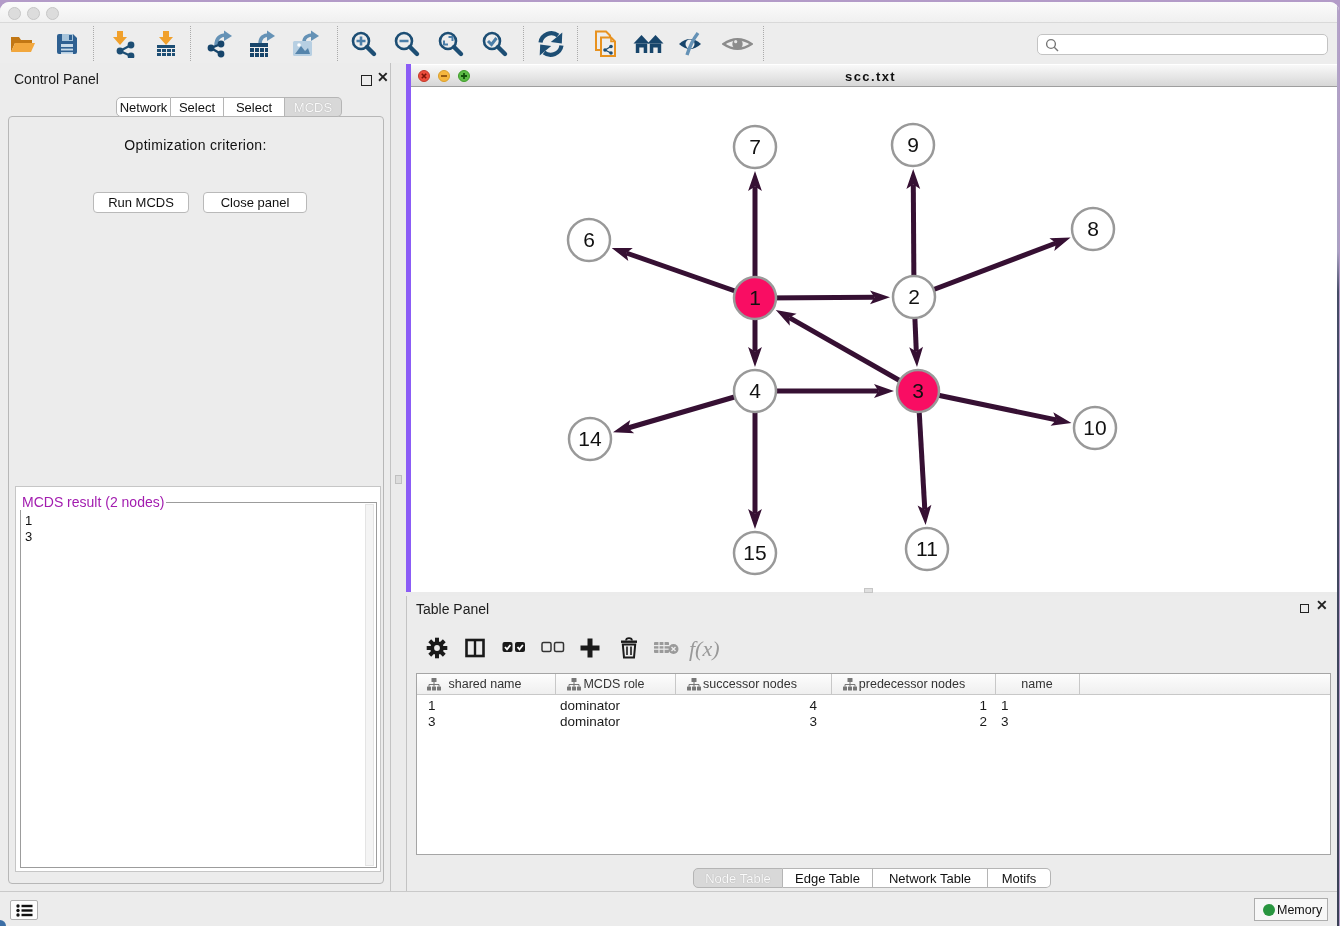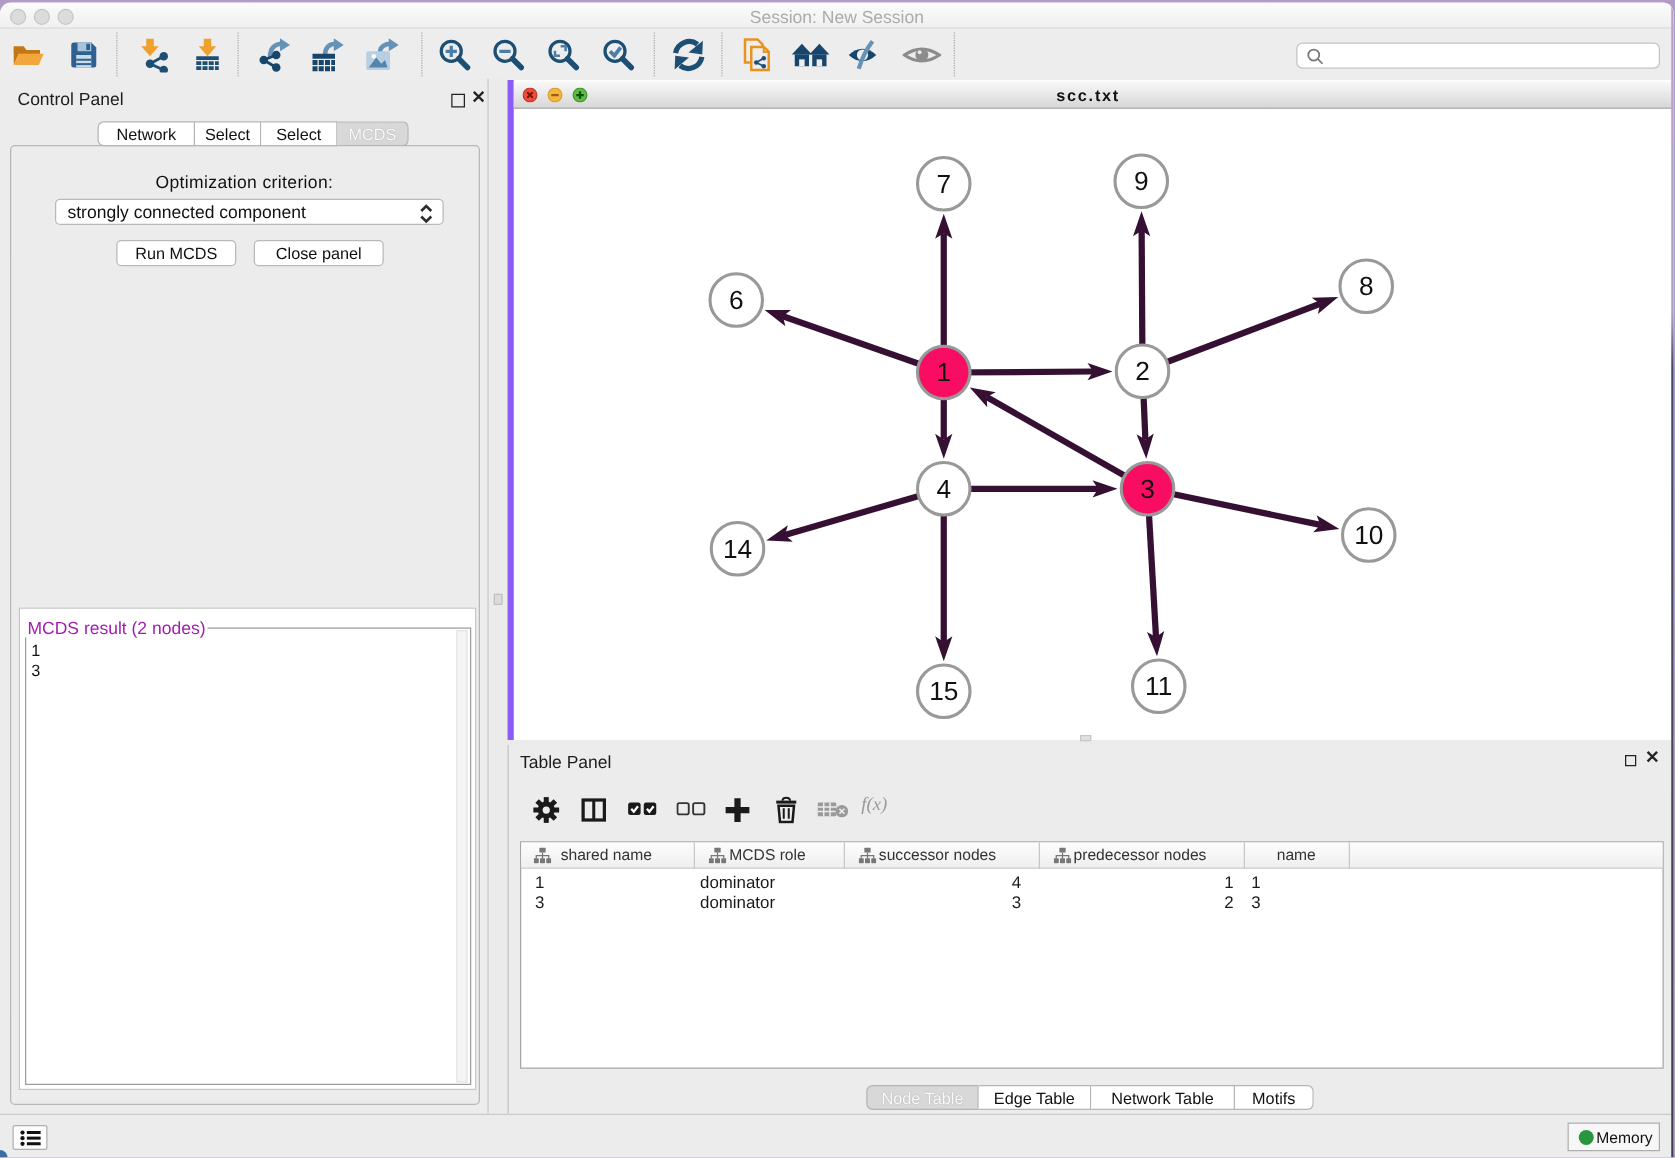--- a/index.html
+++ b/index.html
@@ -37,21 +37,20 @@
 #membtn{position:absolute;left:1254px;top:6px;width:74px;height:23px;background:#f7f7f7;border:1px solid #adadad;font-size:12px;color:#111;}
 #listbtn{position:absolute;left:10px;top:8px;width:28px;height:20px;background:#fdfdfd;border:1px solid #b0b0b0;border-radius:2px;}
 #redge{position:absolute;right:0;top:0;width:2px;height:924px;background:linear-gradient(#b4a3c8 0px,#a9a2c2 250px,#454c66 290px,#3a4156 100%);}
 </style></head>
 <body>
 <div id="win">
  <div id="titlebar">
   <div class="tl" style="left:8px;"></div>
   <div class="tl" style="left:27px;"></div>
   <div class="tl" style="left:46px;"></div>
-  <div id="wintitle">Session: New Session</div>
  </div>
  <div id="toolbar">
   <svg class="ticon" style="left:8px;" width="28" height="28" viewBox="0 0 28 28">
    <path d="M3,7 L11,7 L13,10 L24,10 L24,13 L3,13 Z" fill="#c27714"></path>
    <path d="M3,22 L3,8 L10,8 L12,11 L24,11 L24,13 L7,13 L3,22 Z" fill="#c27714"></path>
    <path d="M7,13 L27,13 L23,22 L3,22 Z" fill="#f2a73d"></path>
   </svg>
   <svg class="ticon" style="left:53px;" width="28" height="28" viewBox="0 0 28 28">
    <path d="M4,6 Q4,4 6,4 L20,4 L24,8 L24,22 Q24,24 22,24 L6,24 Q4,24 4,22 Z" fill="#2e6091"></path>
    <rect x="9" y="4" width="11" height="7" fill="#a7c4da"></rect>
@@ -185,32 +184,26 @@
     <line x1="9.3" y1="9.3" x2="13" y2="13" stroke="#777" stroke-width="1.4"></line>
    </svg>
   </div>
  </div>
  <div id="cpanel">
   <div class="ptitle" style="position:absolute;left:14px;top:8px;">Control Panel</div>
   <div style="position:absolute;left:361px;top:12px;width:11px;height:11px;border:1.6px solid #222;"></div>
   <div style="position:absolute;left:377px;top:6px;font-size:14px;font-weight:bold;color:#222;">✕</div>
   <div id="cpcontent"></div>
   <div class="tabs" style="left:78px;top:34px;">
-   <div class="tab first" style="width:78px;">Network</div>
+   <div class="tab first" style="width:55px;margin-left:38px;">Network</div>
         <div class="tab" style="width:53px;">Select</div>
         <div class="tab" style="width:61px;">Select</div>
         <div class="tab sel last" style="width:57px;">MCDS</div>
   </div>
   <div style="position:absolute;left:0;top:74px;width:391px;text-align:center;font-size:14px;letter-spacing:0.3px;color:#111;">Optimization criterion:</div>
-  <div class="btn" style="left:44px;top:96px;width:311px;text-align:left;padding-left:9px;font-size:14px;">strongly connected component<svg style="position:absolute;right:7px;top:2.5px;" width="12" height="16" viewBox="0 0 12 16">
-          <g stroke="#2c2c2c" stroke-width="2.1" fill="none">
-            <path d="M2,5.8 L6,1.8 L10,5.8"></path>
-            <path d="M2,10.2 L6,14.2 L10,10.2"></path>
-          </g>
-        </svg></div>
   <div class="btn" style="left:93px;top:129px;width:96px;">Run MCDS</div>
   <div class="btn" style="left:203px;top:129px;width:104px;">Close panel</div>
   <div id="mcdsbox">
    <div id="mcdsfs"></div>
    <div id="mcdslbl">MCDS result (2 nodes)</div>
    <div style="position:absolute;left:9px;top:26px;font-size:13px;color:#111;line-height:16px;">1<br>3</div>
    <div style="position:absolute;right:6px;top:17px;width:9px;height:362px;background:#f4f4f4;border:1px solid #e4e4e4;"></div>
   </div>
  </div>
  <div id="vsplit">
@@ -342,21 +335,21 @@
         </g>
    <g stroke="#ececec" stroke-width="1.2">
           <line x1="0" y1="4.6" x2="15" y2="4.6"></line>
           <line x1="0" y1="8.2" x2="15" y2="8.2"></line>
           <line x1="5" y1="1" x2="5" y2="12"></line>
           <line x1="10" y1="1" x2="10" y2="12"></line>
         </g>
    <circle cx="19.5" cy="8" r="5" fill="#9a9a9a"></circle>
    <path d="M17.5,6 l4,4 m0,-4 l-4,4" stroke="#ececec" stroke-width="1.4"></path>
   </svg>
-  <div style="position:absolute;left:282px;top:40px;font-family:'Liberation Serif',serif;font-style:italic;font-size:15px;color:#999;">f(x)</div>
+  <div style="position:absolute;left:282px;top:40px;font-family:'Liberation Serif',serif;font-style:italic;font-size:22px;color:#999;">f(x)</div>
   <div id="tblbox">
    <div id="thead">
           <div class="hsep" style="left:138px;"></div>
           <div class="hsep" style="left:258px;"></div>
           <div class="hsep" style="left:414px;"></div>
           <div class="hsep" style="left:578px;"></div>
           <div class="hsep" style="left:662px;"></div>
           <svg style="position:absolute;left:10px;top:4px;" width="14" height="13" viewBox="0 0 14 13">
             <g fill="#777">
               <rect x="4.5" y="0" width="5" height="4" rx="0.5"></rect>

